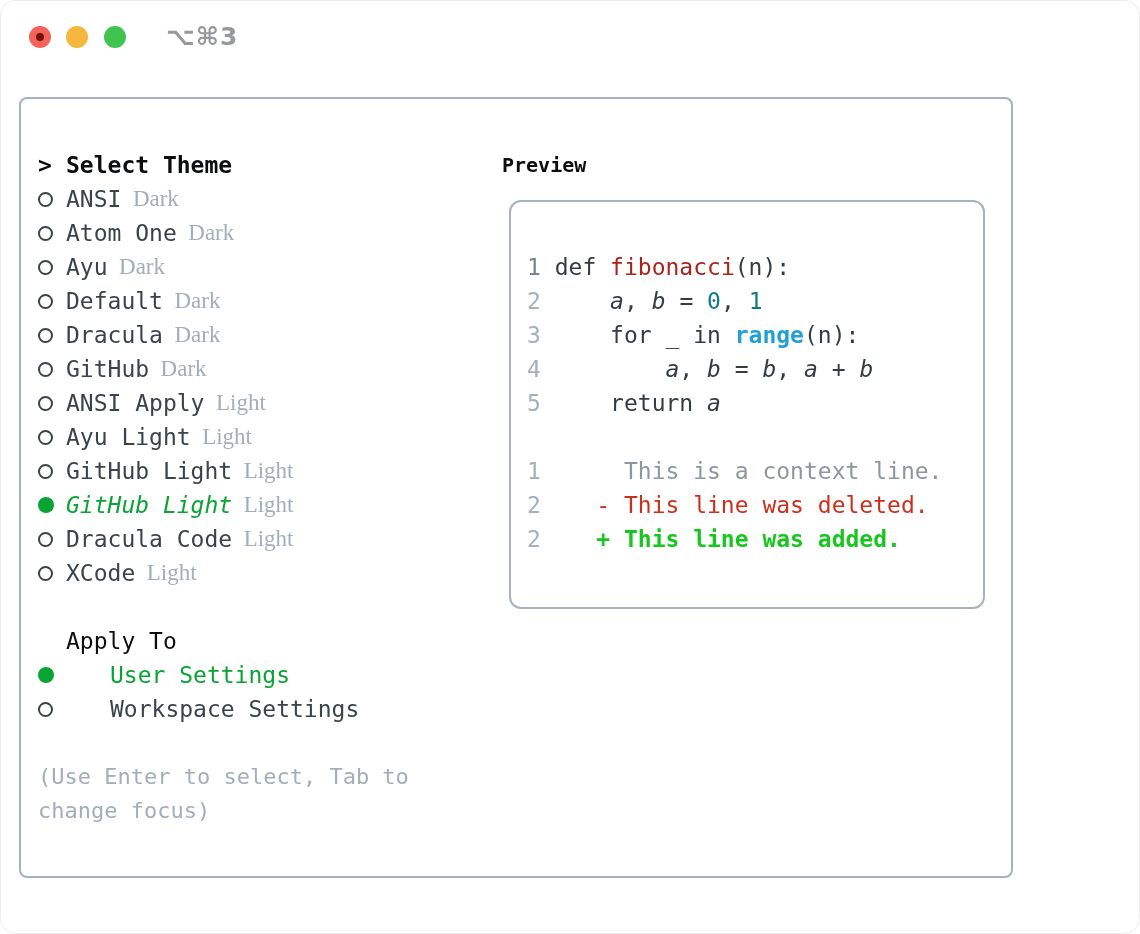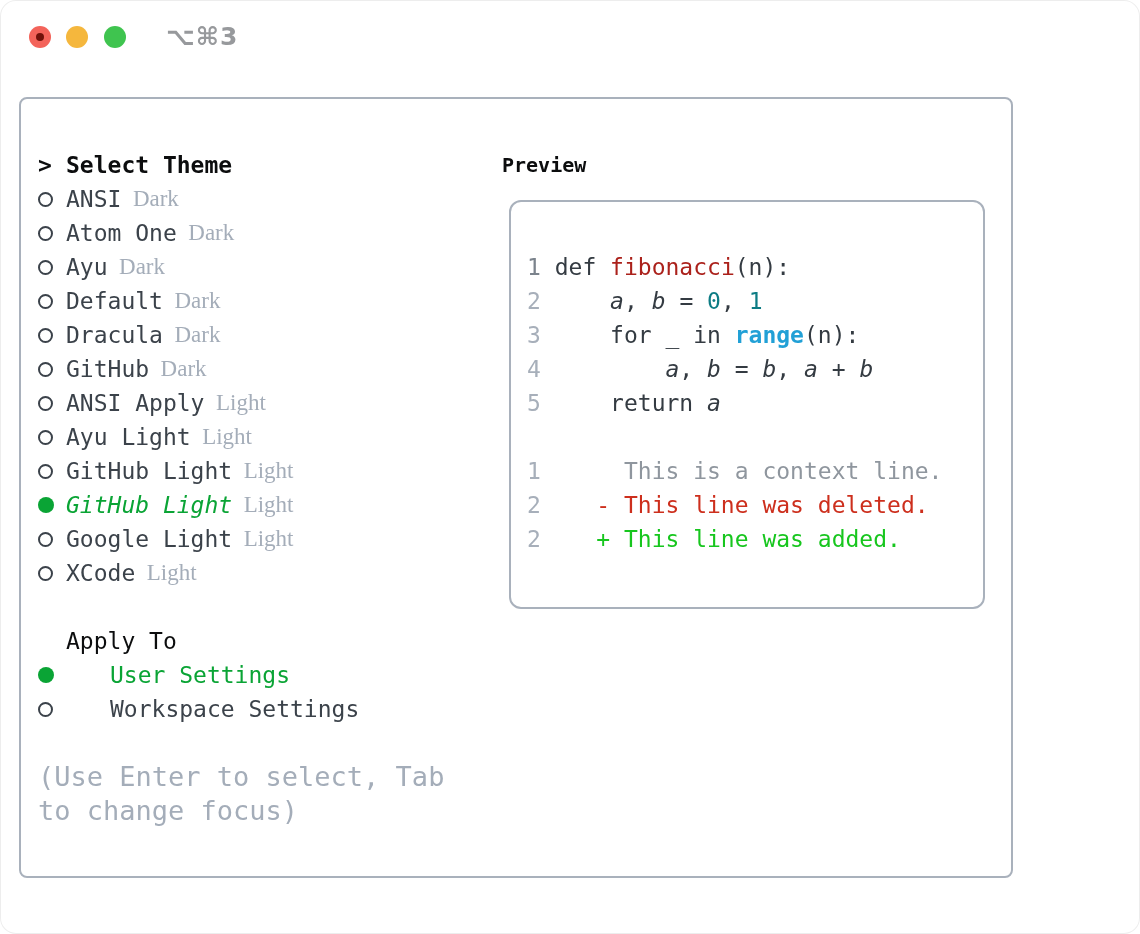--- a/index.html
+++ b/index.html
@@ -26,37 +26,37 @@
         box-sizing:border-box;}
   .dot{width:16px;height:16px;border-radius:50%;background:var(--accent-green);}
   .t-name{color:var(--item-dark);}
   .t-name.sel{color:var(--accent-green);font-style:italic;}
   .t-variant{color:var(--muted-gray);margin-left:1ch;font-family:Liberation Serif, serif;}
   .left-col{position:absolute;left:17px;top:49px;}
   .apply-col{position:absolute;left:17px;top:525px;}
   .apply-hdr{color:var(--header-black);text-align:right;}
   .opt-label{color:var(--item-dark);margin-left:44px;}
   .opt-label.sel{color:var(--accent-green);}
-  .help{position:absolute;left:17px;top:661px;width:434px;font-size:27px;line-height:34px;
+  .help{position:absolute;left:17px;top:661px;width:434px;font-size:22px;line-height:34px;
         color:var(--muted-gray);}
   
   .preview-title{position:absolute;left:481px;top:49px;height:34px;line-height:34px;
                  font-size:20px;font-weight:bold;color:var(--header-black);}
   .preview-box{position:absolute;left:488px;top:101px;width:476px;height:409px;box-sizing:border-box;
                border:2px solid var(--border-gray);border-radius:12px;background:#fff;overflow:hidden;}
   .code-lines{padding:48px 0 0 16px;}
   .cline{height:34px;line-height:34px;font-size:23px;white-space:pre;}
   .tk-code{color:var(--code-dark);}
   .tk-func{color:var(--function-red);}
   .tk-call{color:var(--call-blue);font-weight:bold;}
   .tk-lit{color:var(--literal-teal);}
   .tk-var{color:var(--code-dark);font-style:italic;}
   .tk-ctx{color:var(--context-gray);}
   .tk-del{color:var(--deleted-red);}
-  .tk-add{color:var(--added-green);}
+  .tk-add{color:var(--added-green);font-weight:bold;}
   .tk-lnum{color:var(--linenum-gray);}
   .tk-lnum_focus{color:var(--linenum-focus);}
 </style>
 </head>
 <body>
 
 <div class="window">
   <div>
     <span class="tl red">
         <span class="tl-dot"></span>
@@ -77,21 +77,21 @@
           <div class="row"><span class="marker"><span class="ring"></span></span><span class="t-name">ANSI</span><span class="t-variant">Dark</span></div>
           <div class="row"><span class="marker"><span class="ring"></span></span><span class="t-name">Atom One</span><span class="t-variant">Dark</span></div>
           <div class="row"><span class="marker"><span class="ring"></span></span><span class="t-name">Ayu</span><span class="t-variant">Dark</span></div>
           <div class="row"><span class="marker"><span class="ring"></span></span><span class="t-name">Default</span><span class="t-variant">Dark</span></div>
           <div class="row"><span class="marker"><span class="ring"></span></span><span class="t-name">Dracula</span><span class="t-variant">Dark</span></div>
           <div class="row"><span class="marker"><span class="ring"></span></span><span class="t-name">GitHub</span><span class="t-variant">Dark</span></div>
           <div class="row"><span class="marker"><span class="ring"></span></span><span class="t-name">ANSI Apply</span><span class="t-variant">Light</span></div>
           <div class="row"><span class="marker"><span class="ring"></span></span><span class="t-name">Ayu Light</span><span class="t-variant">Light</span></div>
           <div class="row"><span class="marker"><span class="ring"></span></span><span class="t-name">GitHub Light</span><span class="t-variant">Light</span></div>
           <div class="row"><span class="marker"><span class="dot"></span></span><span class="t-name sel">GitHub Light</span><span class="t-variant">Light</span></div>
-          <div class="row"><span class="marker"><span class="ring"></span></span><span class="t-name">Google Light</span><span class="t-variant">Light</span></div>
+          <div class="row"><span class="marker"><span class="ring"></span></span><span class="t-name">Dracula Code</span><span class="t-variant">Light</span></div>
           <div class="row"><span class="marker"><span class="ring"></span></span><span class="t-name">XCode</span><span class="t-variant">Light</span></div>
         </div>
     </div>
 
     <div class="apply-col">
       <div class="row">
         <span class="marker"></span>
         <span class="apply-hdr">Apply To</span>
       </div>
       <div id="apply-list">

